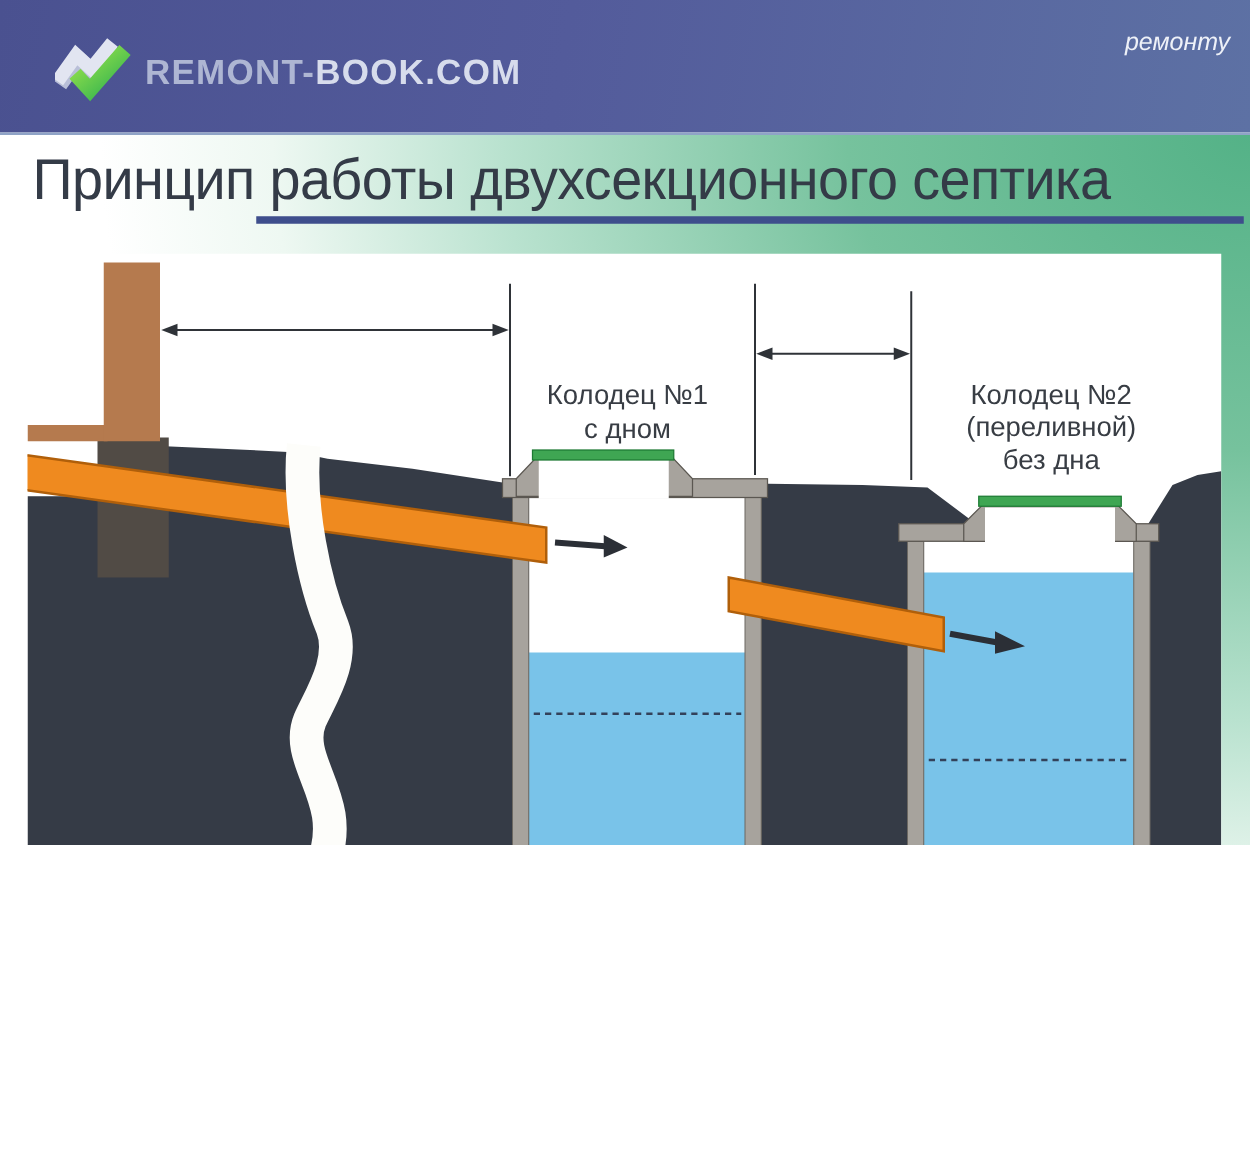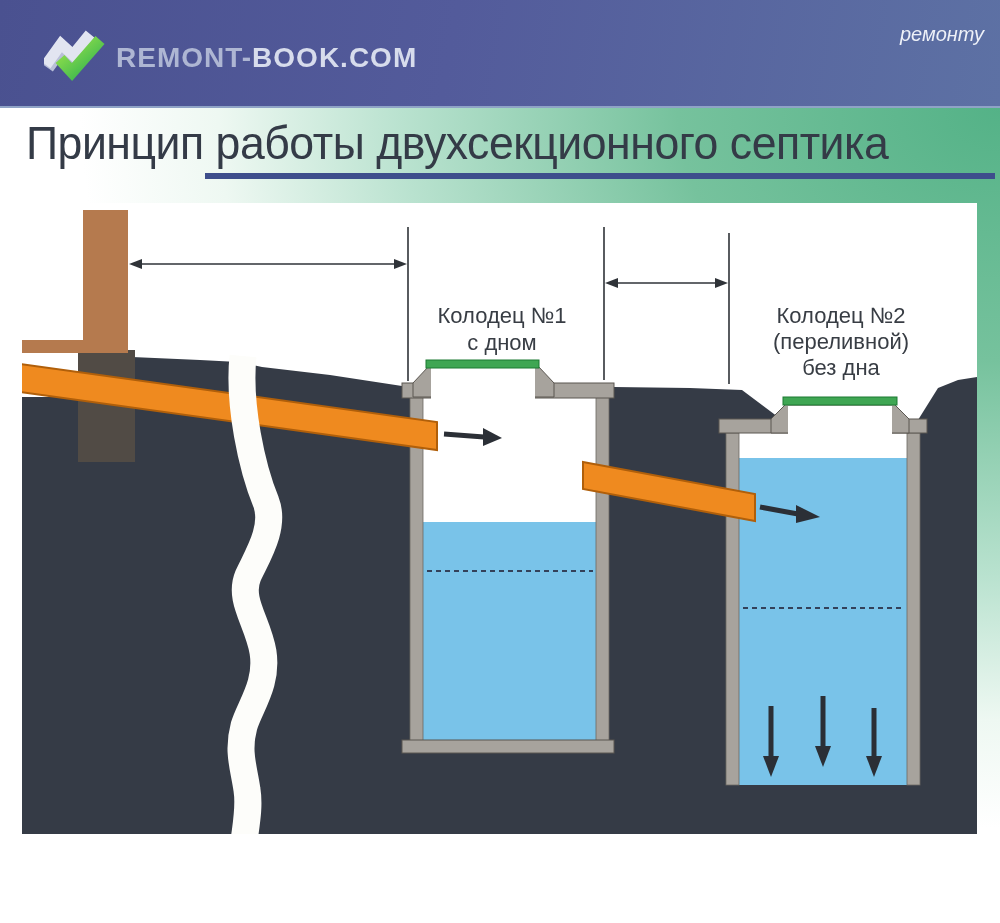--- a/index.html
+++ b/index.html
@@ -1,16 +1,16 @@
 <!DOCTYPE html>
 <html><head>
 <meta charset="utf-8">
 <style>
   html,body{margin:0;padding:0;}
-  #page{position:relative;width:1000px;height:834px;overflow:hidden;background:#ffffff;
+  #page{position:relative;width:1000px;height:676px;overflow:hidden;background:#ffffff;
         font-family:"Liberation Sans",sans-serif;}
 
   
   #header{position:absolute;left:0;top:0;width:1000px;height:106px;
           background:linear-gradient(100deg,#4a5190 0%,#535b9b 45%,#5d71a4 100%);
           border-bottom:2px solid #8fa3c6;}
   #logo-icon{position:absolute;left:44px;top:30px;}
   #brand{position:absolute;left:116px;top:42px;font-size:28px;font-weight:bold;
          letter-spacing:1px;white-space:nowrap;}
   .brand-a{color:#aeb6d3;}

